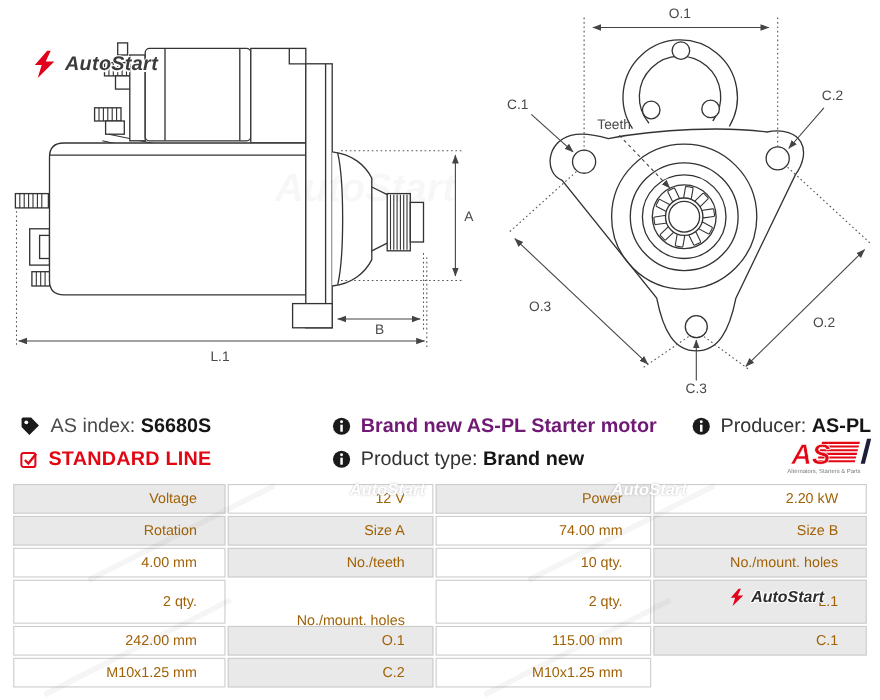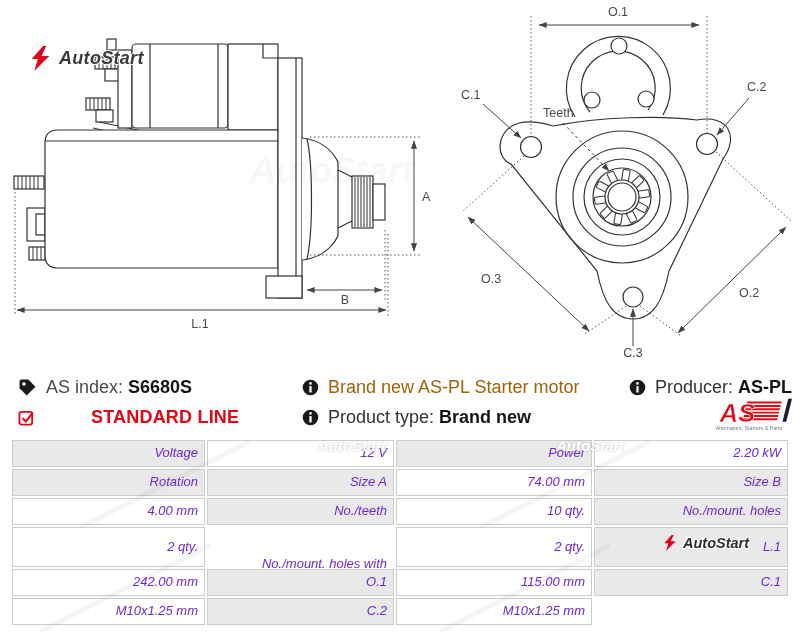--- a/index.html
+++ b/index.html
@@ -11,30 +11,30 @@
   svg text{font-family:"Liberation Sans",sans-serif;}
 
   
   .main-logo{position:absolute;left:28px;top:46px;display:flex;align-items:center;gap:6px;z-index:6;}
   .main-logo .logo-text{font-size:18px;font-weight:bold;font-style:italic;color:#3b3b3b;letter-spacing:.3px;
         text-shadow:1px 0 0 #fff,-1px 0 0 #fff,0 1px 0 #fff,0 -1px 0 #fff;}
 
   
   .inforow{position:absolute;display:flex;align-items:center;gap:9px;font-size:18px;color:#4a4a4a;white-space:nowrap;}
   .inforow b{color:#151515;font-weight:bold;}
-  .red-text{color:#e30613;font-weight:bold;letter-spacing:.2px;margin-left:47px;}
+  .red-text{color:#e30613;font-weight:bold;letter-spacing:.2px;}
   .producer-row{right:8px;justify-content:flex-end;}
   .aspl-logo{position:absolute;right:8px;top:398px;width:86px;text-align:left;}
 
   
   .spec-table{position:absolute;left:12px;top:440px;display:grid;
         grid-template-columns:193px 187px 196px 194px;
         grid-template-rows:27px 27px 27px 40px 27px 27px;gap:2px;z-index:2;}
   .cell{border:1px solid #cccccc;display:flex;align-items:center;justify-content:flex-end;
-        padding-right:6px;font-size:13px;color:#6d28d9;background:#fff;text-align:right;line-height:1.25;font-style:italic;}
+        padding-right:25px;font-size:13px;color:#a16207;background:#fff;text-align:right;line-height:1.25;}
   .cell.lbl{background:#e9e9e9;}
   .cell.wrap{padding-left:46px;margin-top:44px;}
 
   
   .ghosttext{position:absolute;font-style:italic;font-weight:bold;font-size:15px;color:#ffffff;
         text-shadow:0 0 2px rgba(168,168,168,.85);z-index:4;pointer-events:none;}
   .ghostline{position:absolute;height:5px;background:rgba(120,120,120,.07);transform:rotate(-27deg);z-index:3;pointer-events:none;}
   .ghostbig{position:absolute;font-style:italic;font-weight:bold;font-size:36px;color:rgba(0,0,0,.03);z-index:1;pointer-events:none;}
   .tbl-logo{position:absolute;left:662px;top:535px;display:flex;align-items:center;gap:5px;z-index:5;pointer-events:none;}
   .tbl-logo .logo-text{font-size:14.5px;font-weight:bold;font-style:italic;color:#2e2e2e;
@@ -188,21 +188,21 @@
     </svg>
     <span class="red-text">STANDARD LINE</span>
   </div>
 
   <div class="inforow" style="left:302px;top:377px;">
     <svg width="17" height="17" viewBox="0 0 24 24">
       <circle cx="12" cy="12" r="11" fill="#1a1a1a"></circle>
       <rect x="10.4" y="10" width="3.2" height="9" fill="#fff"></rect>
         <circle cx="12" cy="6.3" r="1.9" fill="#fff"></circle>
     </svg>
-    <span style="color:#a16207;">Brand new AS-PL Starter motor</span>
+    <span style="color:#701a75;font-weight:bold;">Brand new AS-PL Starter motor</span>
   </div>
 
   <div class="inforow" style="left:302px;top:407px;">
     <svg width="17" height="17" viewBox="0 0 24 24">
       <circle cx="12" cy="12" r="11" fill="#1a1a1a"></circle>
       <rect x="10.4" y="10" width="3.2" height="9" fill="#fff"></rect>
         <circle cx="12" cy="6.3" r="1.9" fill="#fff"></circle>
     </svg>
     <span style="color:#333;"><span>Product type:</span>&nbsp;<b>Brand new</b></span>
   </div>

